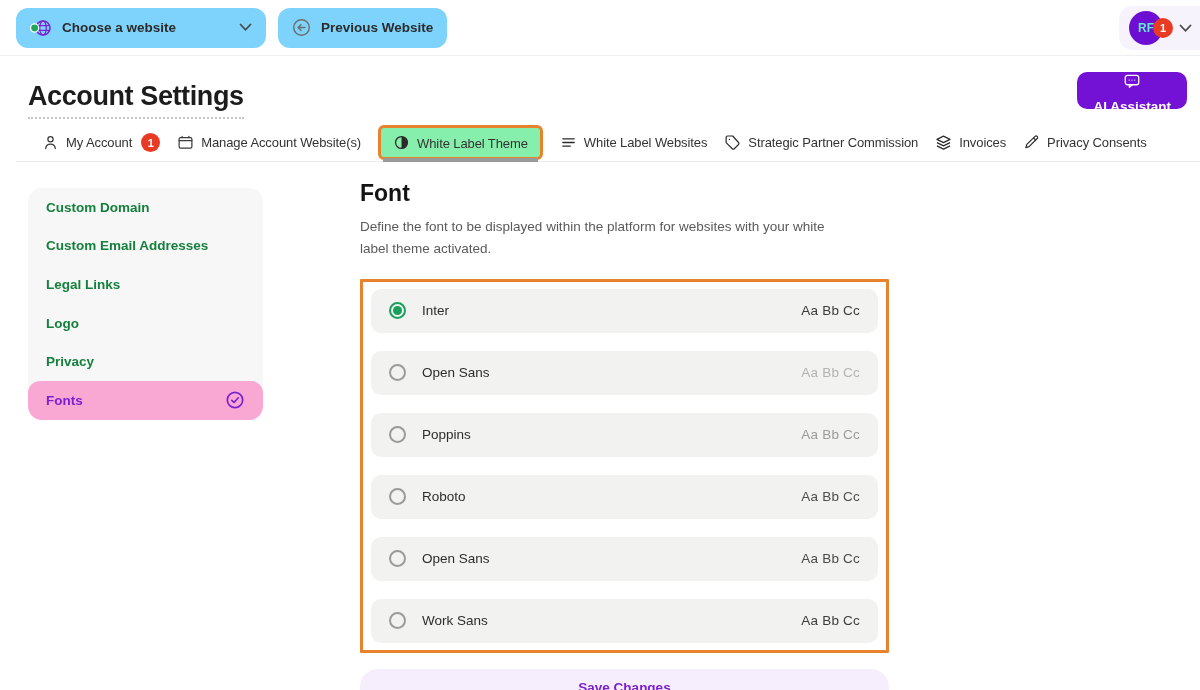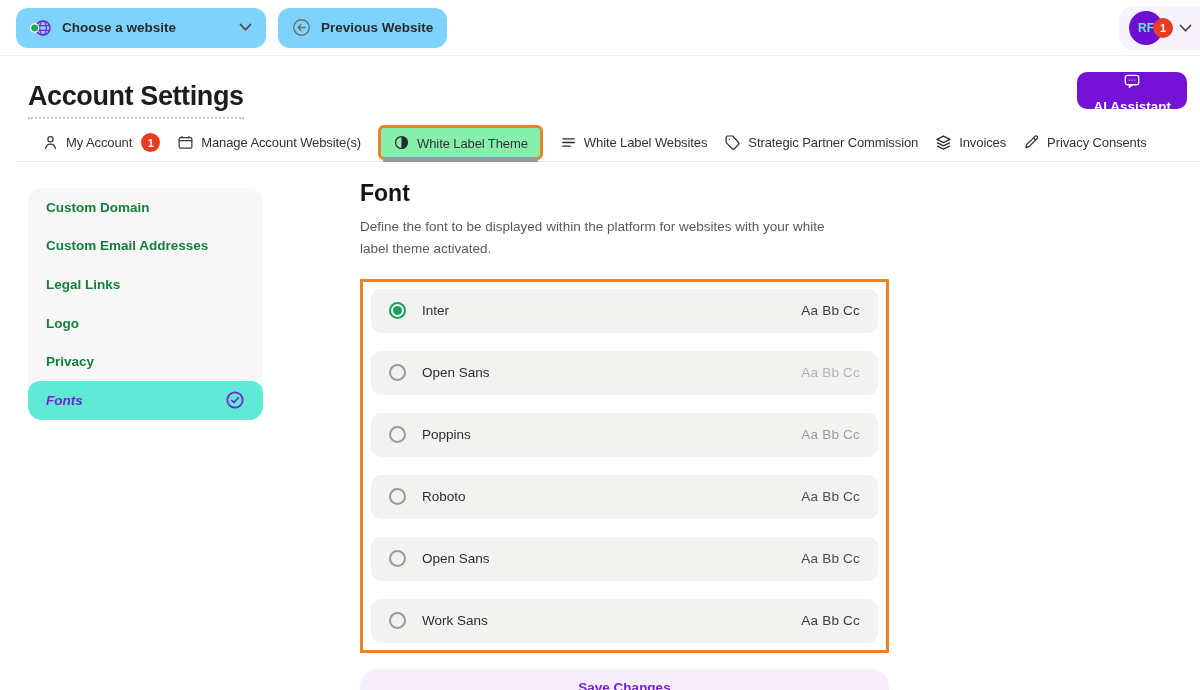--- a/index.html
+++ b/index.html
@@ -95,23 +95,22 @@
   .sidebar {
     position: absolute; left: 28px; top: 188px; width: 235px;
     background: #f7f7f7; border-radius: 14px; overflow: hidden;
   }
   .side-item {
     height: 38.6px; display: flex; align-items: center;
     padding: 0 18px; font-size: 13.5px; font-weight: 600; color: #15803d;
     cursor: pointer;
   }
   .side-item.active {
-    background: #5eead4; color: #7a1fd1; border-radius: 12px;
+    background: #f9a8d4; color: #7a1fd1; border-radius: 12px;
     justify-content: space-between;
-    font-style: italic;
   }
   .side-item .check svg { width: 20px; height: 20px; display: block; }
 
   
   .main { position: absolute; left: 360px; top: 180px; width: 529px; }
   .main-heading { font-size: 23px; font-weight: 700; color: #141414; margin-bottom: 9px; }
   .main-desc { font-size: 13.5px; color: #5a5a5a; line-height: 1.62; width: 474px; margin-bottom: 19px; }
 
   .font-list {
     border: 3px solid #e8832d; border-radius: 1px;

